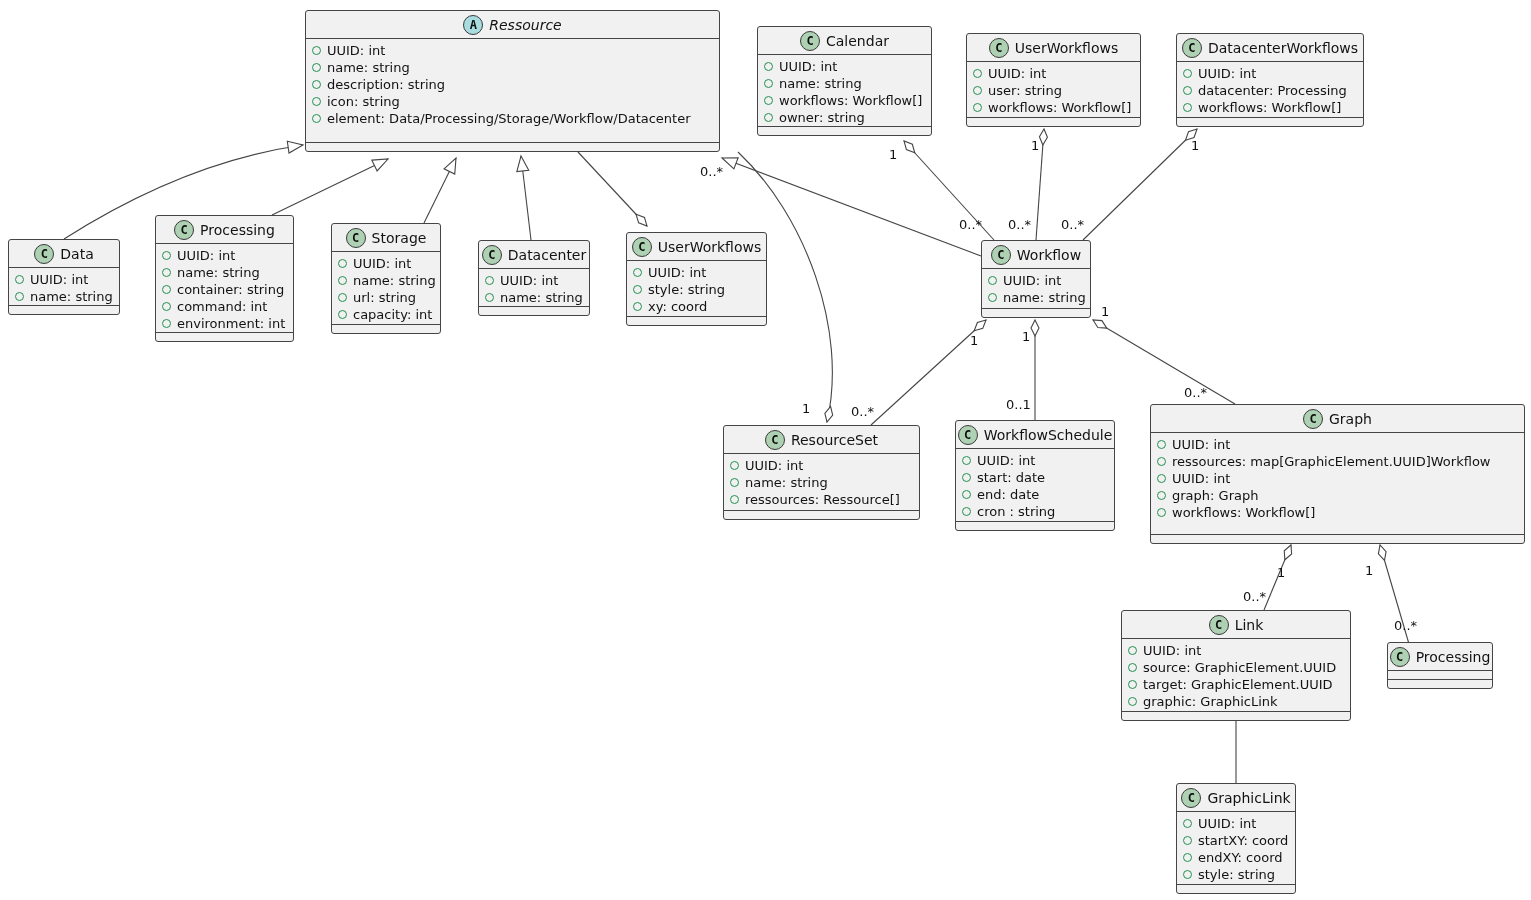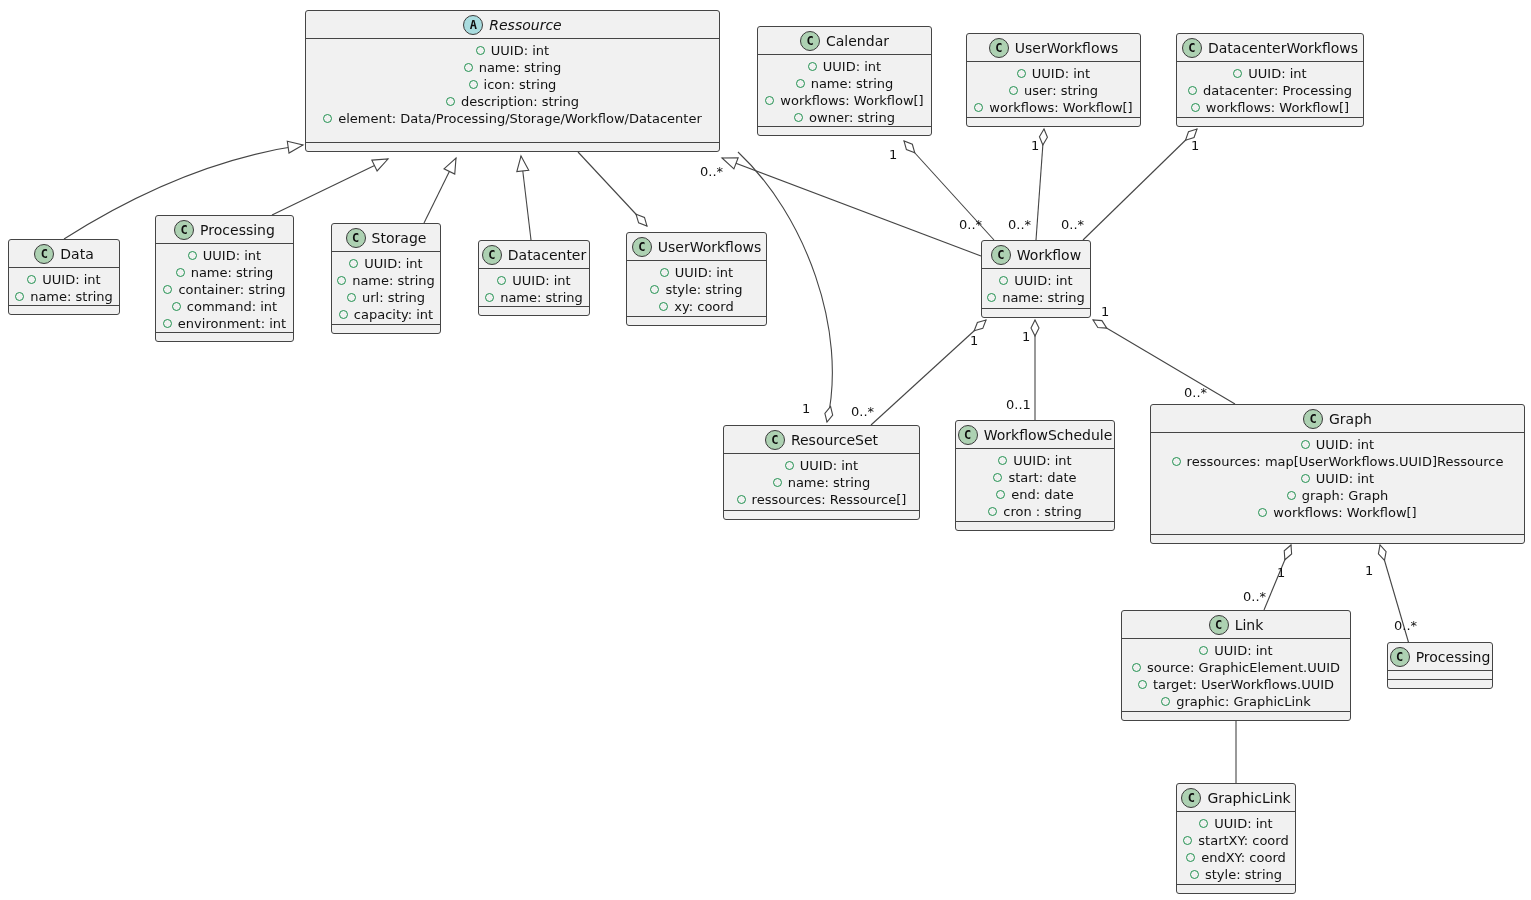--- a/index.html
+++ b/index.html
@@ -24,21 +24,21 @@
   .uml-title.abstract .uml-name{font-style:italic;}
   .badge{
     flex:0 0 auto;width:18px;height:18px;border-radius:50%;
     border:1px solid #3a3a3a;display:flex;align-items:center;justify-content:center;
     font-family:"DejaVu Sans Mono","Liberation Mono",monospace;
     font-weight:bold;font-size:12px;color:#101010;
   }
   .badge.class{background:var(--classbadge,#ADD1B2);}
   .badge.abstract{background:var(--abstractbadge,#A9DCDF);}
   .uml-attrs{flex:1 1 auto;padding:3px 6px 2px 6px;overflow:hidden;}
-  .attr-row{display:flex;align-items:center;gap:6px;height:17px;font-size:13px;white-space:nowrap;justify-content:center;}
+  .attr-row{display:flex;align-items:center;gap:6px;height:17px;font-size:13px;white-space:nowrap;}
   .field-dot{
     flex:0 0 auto;width:7px;height:7px;border-radius:50%;
     border:1.4px solid var(--fielddot,#219150);background:transparent;
   }
   .uml-methods{flex:0 0 8px;border-top:1px solid var(--boxborder,#454545);}
 </style>
 </head>
 <body>
 
 <div id="canvas" style="--bg: #ffffff; --boxfill: #F1F1F1; --boxborder: #454545; --line: #454545; --classbadge: #ADD1B2; --abstractbadge: #A9DCDF; --fielddot: #219150; --text: #121212;">
@@ -98,28 +98,28 @@
           <div class="attr-row">
             <span class="field-dot"></span>
             <span>UUID: int</span>
           </div>
           <div class="attr-row">
             <span class="field-dot"></span>
             <span>name: string</span>
           </div>
           <div class="attr-row">
             <span class="field-dot"></span>
+            <span>description: string</span>
+          </div>
+          <div class="attr-row">
+            <span class="field-dot"></span>
             <span>icon: string</span>
           </div>
           <div class="attr-row">
             <span class="field-dot"></span>
-            <span>description: string</span>
-          </div>
-          <div class="attr-row">
-            <span class="field-dot"></span>
             <span>element: Data/Processing/Storage/Workflow/Datacenter</span>
           </div>
         </div>
         <div class="uml-methods"></div>
       </div>
       <div class="uml-class" style="left: 757px; top: 26px; width: 175px; height: 110px;">
         <div class="uml-title">
           <span class="badge class">C</span>
           <span class="uml-name">Calendar</span>
         </div>
@@ -362,21 +362,21 @@
           <span class="badge class">C</span>
           <span class="uml-name">Graph</span>
         </div>
         <div class="uml-attrs">
           <div class="attr-row">
             <span class="field-dot"></span>
             <span>UUID: int</span>
           </div>
           <div class="attr-row">
             <span class="field-dot"></span>
-            <span>ressources: map[UserWorkflows.UUID]Ressource</span>
+            <span>ressources: map[GraphicElement.UUID]Workflow</span>
           </div>
           <div class="attr-row">
             <span class="field-dot"></span>
             <span>UUID: int</span>
           </div>
           <div class="attr-row">
             <span class="field-dot"></span>
             <span>graph: Graph</span>
           </div>
           <div class="attr-row">
@@ -395,21 +395,21 @@
           <div class="attr-row">
             <span class="field-dot"></span>
             <span>UUID: int</span>
           </div>
           <div class="attr-row">
             <span class="field-dot"></span>
             <span>source: GraphicElement.UUID</span>
           </div>
           <div class="attr-row">
             <span class="field-dot"></span>
-            <span>target: UserWorkflows.UUID</span>
+            <span>target: GraphicElement.UUID</span>
           </div>
           <div class="attr-row">
             <span class="field-dot"></span>
             <span>graphic: GraphicLink</span>
           </div>
         </div>
         <div class="uml-methods"></div>
       </div>
       <div class="uml-class" style="left: 1387px; top: 642px; width: 106px; height: 47px;">
         <div class="uml-title">

